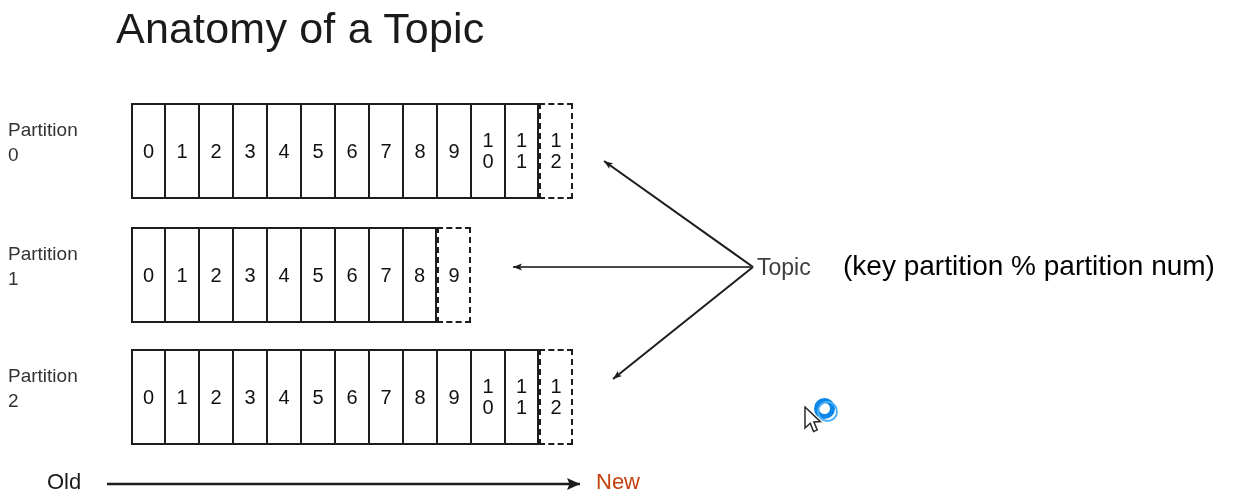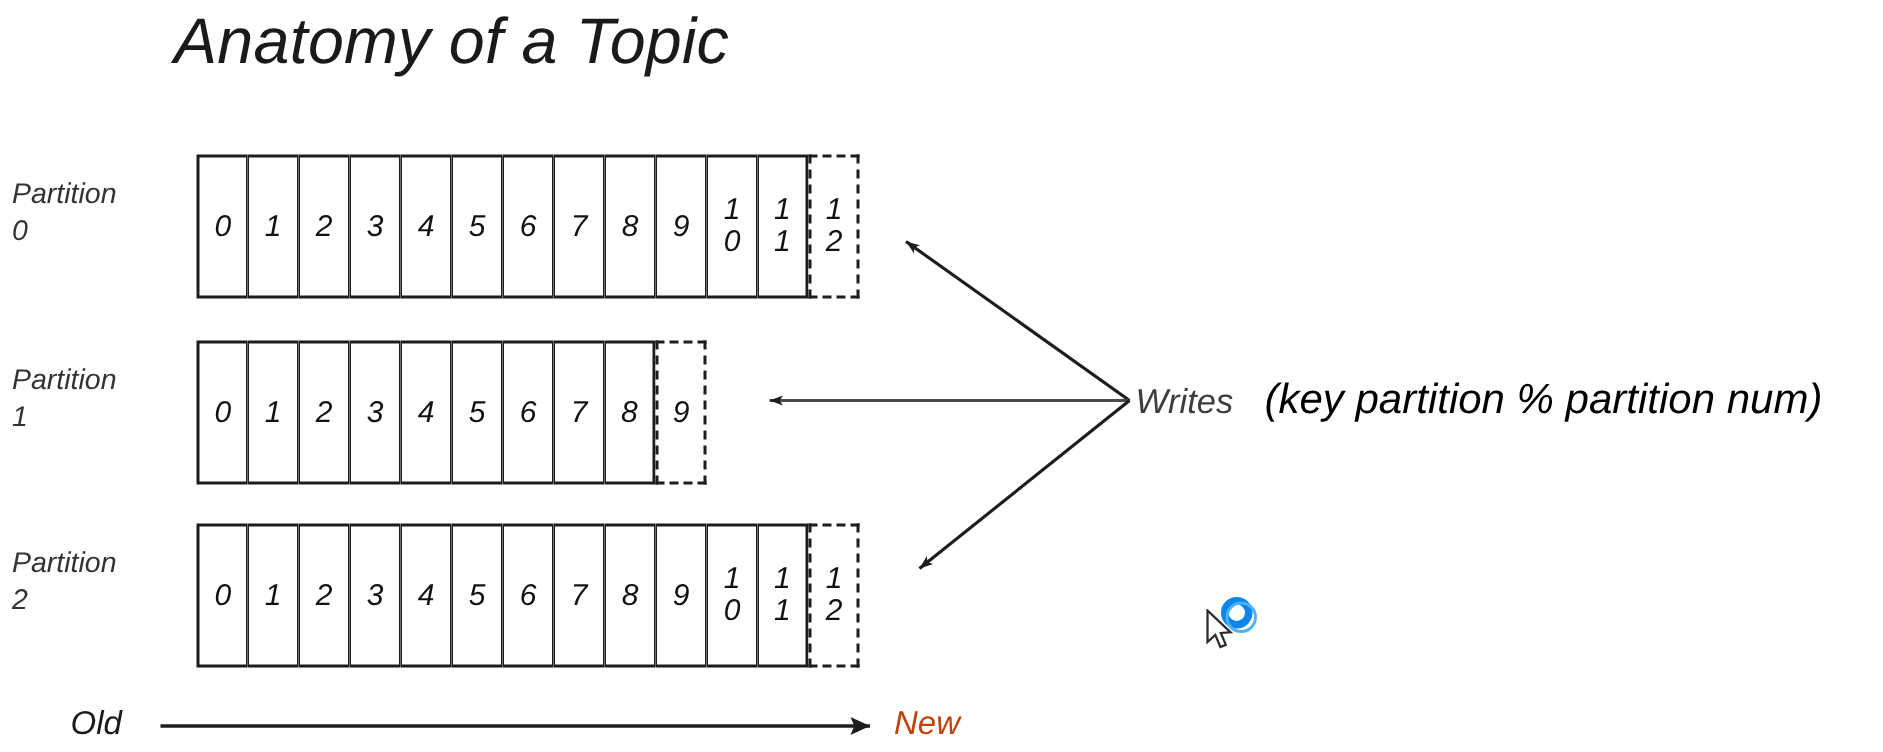--- a/index.html
+++ b/index.html
@@ -15,21 +15,20 @@
     overflow: hidden;
     font-family: "Liberation Sans", sans-serif;
     color: #000000;
   }
 
   #slide {
     position: absolute;
     left: 0; top: 0;
     width: 1245px;
     height: 501px;
-    font-style: italic;
   }
 
   
   #slide-title {
     position: absolute;
     left: 116px;
     top: 2px;
     font-size: 43px;
     line-height: 52px;
     font-weight: 400;
@@ -410,21 +409,21 @@
       </marker>
       <marker id="ah2" markerWidth="13" markerHeight="12" refX="11" refY="5" orient="auto" markerUnits="userSpaceOnUse">
         <path d="M 11 5 L 0 1 L 2.5 5 L 0 9 Z" fill="#1d1d1d"></path>
       </marker>
     </defs>
     <line x1="753" y1="267" x2="604" y2="161" stroke="#1d1d1d" stroke-width="2.1" marker-end="url(#ah)"></line>
     <line x1="753" y1="267" x2="513" y2="267" stroke="#4a4a4a" stroke-width="2.1" marker-end="url(#ah)"></line>
     <line x1="753" y1="267" x2="613" y2="379" stroke="#1d1d1d" stroke-width="2.1" marker-end="url(#ah)"></line>
   </svg>
 
-  <div id="writes-label">Writes</div>
+  <div id="writes-label">Topic</div>
   <div id="writes-formula">(key partition % partition num)</div>
 
   <div id="age-axis">
     <div id="age-old">Old</div>
     <svg width="700" height="38" viewBox="0 0 700 38" xmlns="http://www.w3.org/2000/svg" style="position:absolute;left:0;top:0;">
       <line x1="107" y1="22" x2="580" y2="22" stroke="#1d1d1d" stroke-width="2.3" marker-end="url(#ah2)"></line>
       <defs>
         <marker id="ah2b" markerWidth="13" markerHeight="12" refX="11" refY="5" orient="auto" markerUnits="userSpaceOnUse">
           <path d="M 11 5 L 0 1 L 2.5 5 L 0 9 Z" fill="#1d1d1d"></path>
         </marker>

